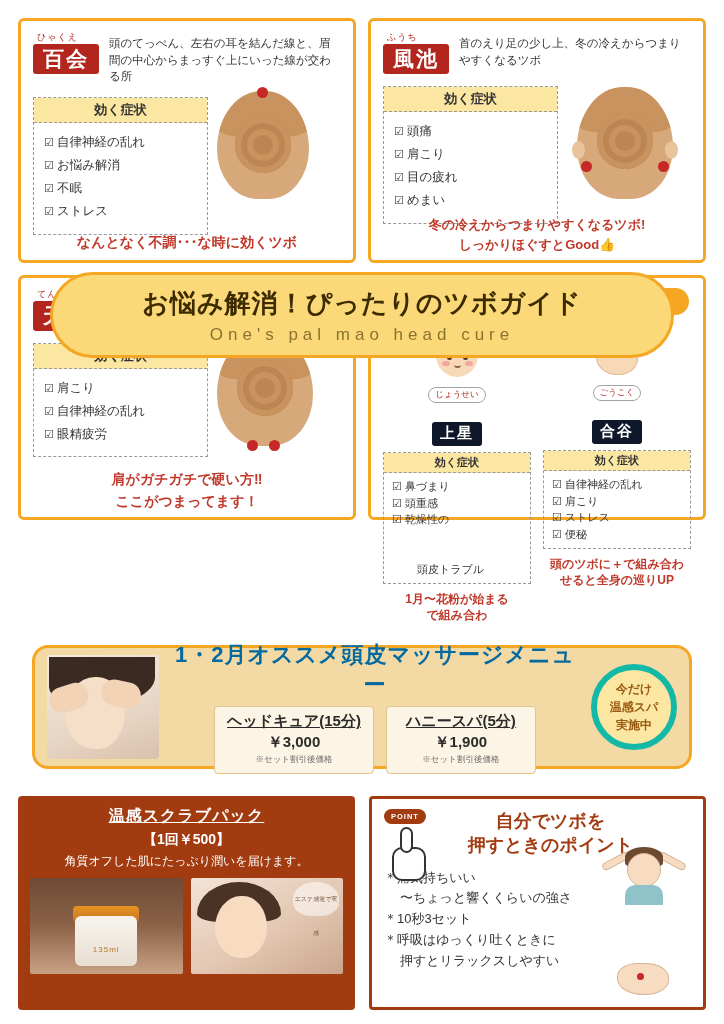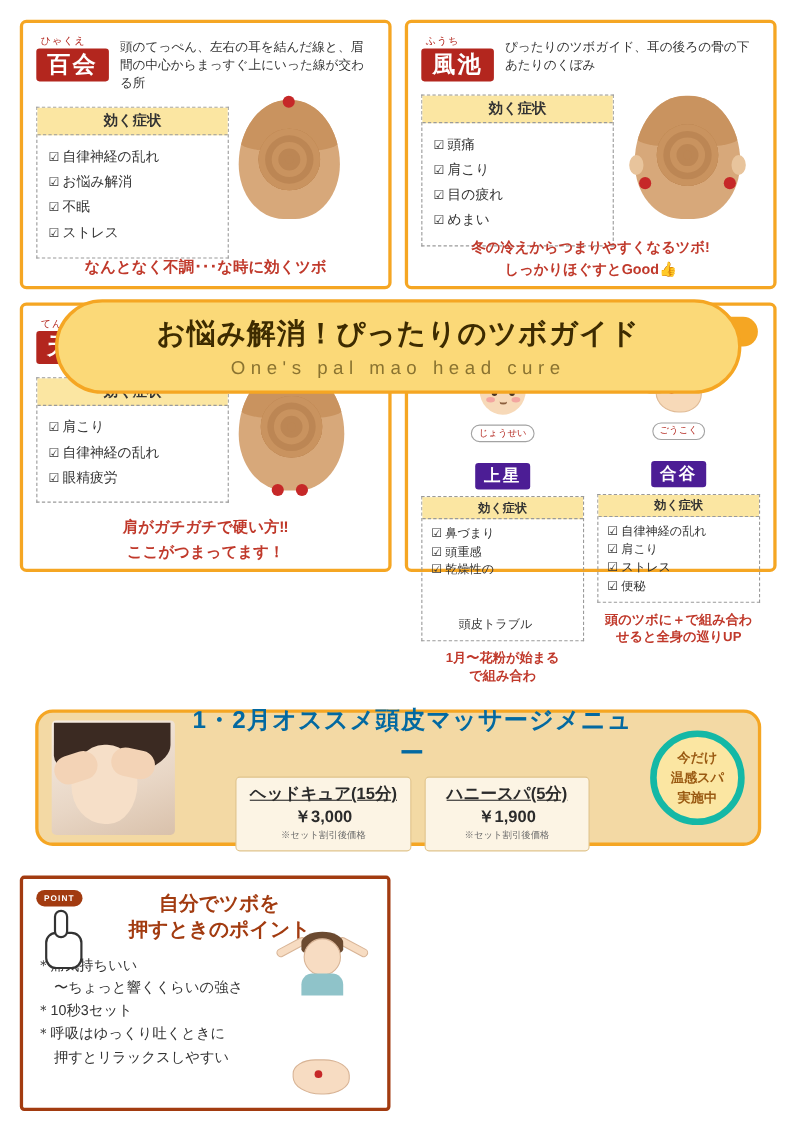--- a/index.html
+++ b/index.html
@@ -162,21 +162,21 @@
     font-size: 14.5px;
     text-align: center;
     border-radius: 14px;
     padding: 4px 0;
     margin: 2px 4px 8px 4px;
   }
   .two-col { display: flex; gap: 8px; }
   .mini-col { flex: 1; text-align: center; position: relative; }
   .mini-badge {
     display: inline-block;
-    background: #4c1d95;
+    background: #0f172a;
     color: #fff;
     font-weight: bold;
     font-size: 15px;
     letter-spacing: 2px;
     padding: 2px 8px 3px 8px;
     border-radius: 3px;
   }
   .mini-ruby {
     display: inline-block;
     background: #fff;
@@ -408,21 +408,21 @@
 
       <div class="catch">なんとなく不調･･･な時に効くツボ</div>
     </div>
 
     <div class="card">
       <div class="head-row">
         <div class="head-left">
           <div class="ruby">ふうち</div>
           <div class="badge">風池</div>
         </div>
-        <div class="head-right desc">ぴったりのツボガイド、耳の後ろの骨の下あたりのくぼみ</div>
+        <div class="head-right desc">首のえり足の少し上、冬の冷えからつまりやすくなるツボ</div>
       </div>
 
       <div class="symptom-box">
         <div class="symptom-title">効く症状</div>
         <ul class="symptom-list">
           <li><span class="chk">☑</span><span>頭痛</span></li>
           <li><span class="chk">☑</span><span>肩こり</span></li>
           <li><span class="chk">☑</span><span>目の疲れ</span></li>
           <li><span class="chk">☑</span><span>めまい</span></li>
         </ul>
@@ -570,20 +570,37 @@
       <div>
         <span>今だけ</span><br>
         <span>温感スパ</span><br>
         <span>実施中</span>
       </div>
     </div>
   </div>
 
   <div class="bottom">
 
+    <div class="scrub">
+      <div class="scrub-title">温感スクラブパック</div>
+      <div class="scrub-price">【1回￥500】</div>
+      <div class="scrub-desc">角質オフした肌にたっぷり潤いを届けます。</div>
+      <div class="scrub-photos">
+        <div class="sp sp1">
+          <div class="jar-lid"></div>
+          <div class="jar"></div>
+          <div class="jar-label">135ml</div>
+        </div>
+        <div class="sp sp2">
+          <div class="sp2-hair"></div>
+          <div class="sp2-face"></div>
+          <div class="sp2-cap">エステ感覚で実感</div>
+        </div>
+      </div>
+    </div>
 
     <div class="point">
       <div class="point-badge">POINT</div>
       <div class="hand-point">
         <div class="hp-fist"></div>
         <div class="hp-idx"></div>
       </div>
       <div class="point-title">
         <span>自分でツボを</span><br>
         <span>押すときのポイント</span>

